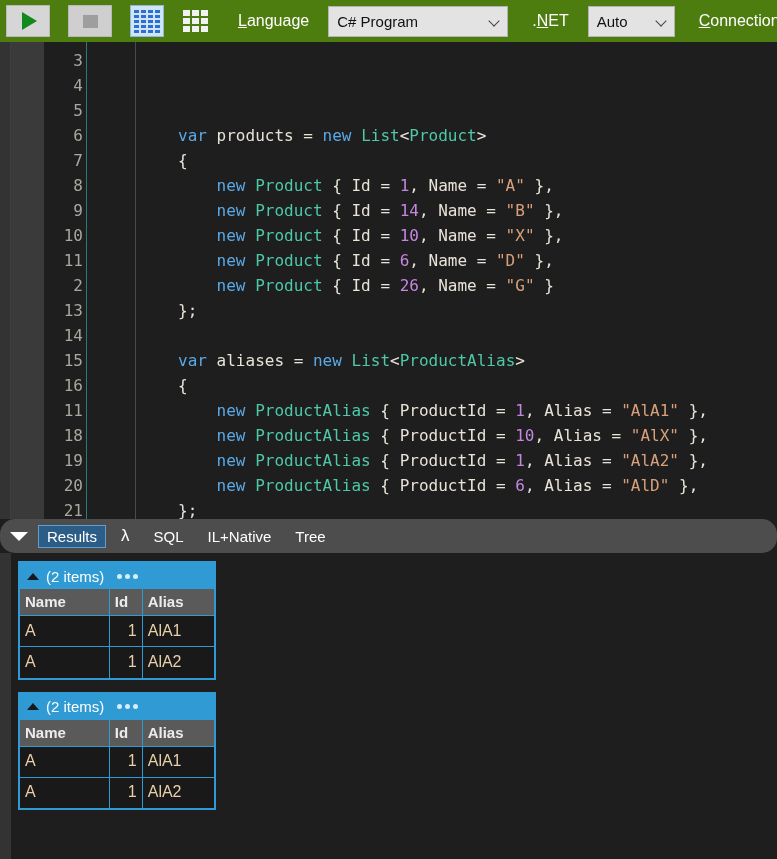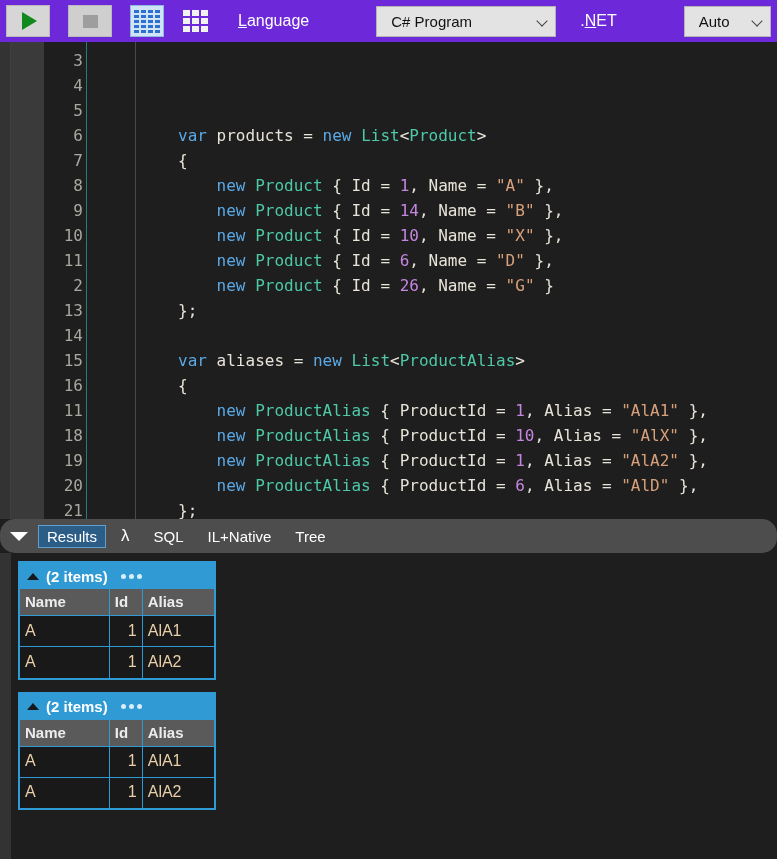--- a/index.html
+++ b/index.html
@@ -8,21 +8,21 @@
     margin: 0; padding: 0;
     width: 777px; height: 859px;
     overflow: hidden;
     background: #1e1e1e;
     font-family: "Liberation Sans", sans-serif;
   }
 
   
   .toolbar {
     height: 42px;
-    background: #6d28d9;
+    background: #4d7c0f;
     display: flex;
     align-items: center;
     padding: 0 0 0 6px;
     gap: 12px;
     overflow: hidden;
     position: relative;
   }
   .tb-btn {
     width: 44px; height: 32px;
     background: #d6d6d6;
@@ -65,27 +65,26 @@
     margin: 0 7px 0 12px;
     white-space: nowrap;
     flex: none;
   }
   .tb-label u { text-decoration: underline; }
   .combo {
     height: 31px;
     background: #e3e3e3;
     border: 1px solid #b4b4b4;
     display: flex; align-items: center;
-    padding: 0 6px 0 14px;
+    padding: 0 6px 0 8px;
     color: #111;
     font-size: 15px;
     white-space: nowrap;
     flex: none;
     position: relative;
-    margin-left: 48px;
   }
   .combo .cval { flex: 1; }
   .combo .chev {
     margin-left: 14px;
     width: 11px; height: 11px;
     position: relative;
   }
   .combo .chev::before {
     content:""; position:absolute; left:0; top:1px;
     width: 7px; height: 7px;
@@ -221,21 +220,20 @@
     width: 0; height: 0;
     border-left: 6px solid transparent;
     border-right: 6px solid transparent;
     border-bottom: 7px solid #16191c;
     flex: none;
   }
   .rg-count {
     color: #ffffff;
     font-size: 15px;
     white-space: nowrap;
-    font-weight: bold;
   }
   .rg-dots {
     display: flex; gap: 3px; margin-left: 6px;
   }
   .rg-dots i {
     width: 5px; height: 5px; border-radius: 50%;
     background: #d9eefb; display:block;
   }
   table.rg-table {
     border-collapse: collapse;

